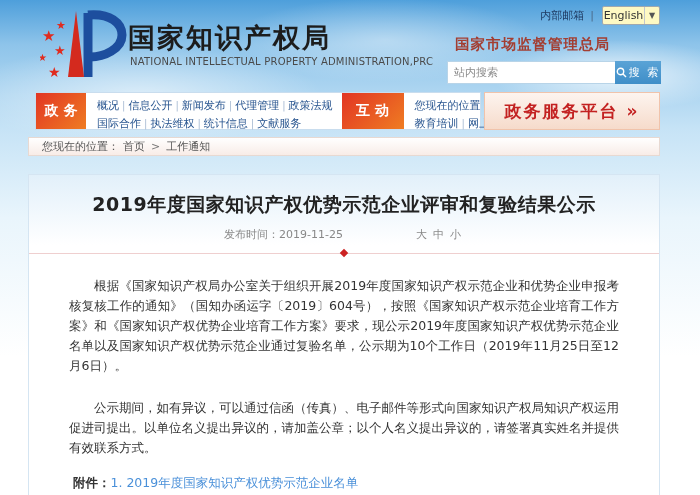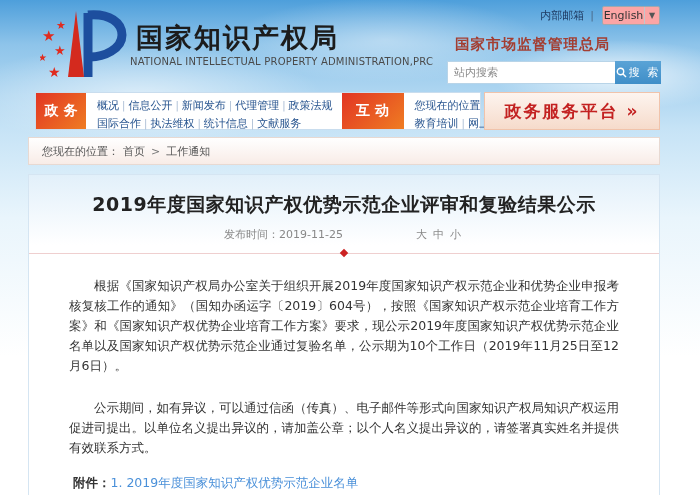--- a/index.html
+++ b/index.html
@@ -10,27 +10,27 @@
     background:
       radial-gradient(ellipse 180px 50px at 88% 75px, rgba(255,255,255,.75), transparent 70%),
       radial-gradient(ellipse 260px 70px at 20% 95px, rgba(255,255,255,.55), transparent 70%),
       radial-gradient(ellipse 220px 60px at 55% 40px, rgba(255,255,255,.4), transparent 70%),
       linear-gradient(180deg,#4e9fdb 0%,#8ec4ea 9%,#c6e3f6 26%,#e9f5fc 44%,#ffffff 72%);
   }
   a { text-decoration:none; cursor:pointer; }
 
   
   .logo-icon { position:absolute; left:40px; top:5px; width:88px; height:80px; }
-  .logo-cn { position:absolute; left:136px; top:20px; font-size:27px; font-weight:bold; color:#1c1c1c; letter-spacing:2px; white-space:nowrap; }
+  .logo-cn { position:absolute; left:128px; top:20px; font-size:27px; font-weight:bold; color:#1c1c1c; letter-spacing:2px; white-space:nowrap; }
   .logo-en { position:absolute; left:130px; top:56px; font-size:10px; color:#4a4a4a; letter-spacing:.2px; white-space:nowrap; }
 
   .topbar { position:absolute; right:40px; top:6px; display:flex; align-items:center; font-size:11px; }
   .mail-link { color:#1f3b63; }
   .topbar .tb-sep { color:#4a6a8a; margin:0 8px 0 6px; }
-  .lang-box { display:flex; align-items:stretch; background:#fca5a5; border:1px solid #9fa8af; border-radius:2px; height:19px; width:58px; }
+  .lang-box { display:flex; align-items:stretch; background:#fef9c3; border:1px solid #9fa8af; border-radius:2px; height:19px; width:58px; }
   .lang-label { flex:1; font-size:11px; color:#333; display:flex; align-items:center; justify-content:center; }
   .lang-arrow { width:15px; border-left:1px solid #c2c7cc; display:flex; align-items:center; justify-content:center; font-size:8px; color:#555; }
 
   .org-link { position:absolute; left:455px; top:35px; font-size:14.5px; font-weight:bold; color:#a33e32; letter-spacing:1px; white-space:nowrap; }
 
   .searchbar { position:absolute; left:447px; top:61px; width:214px; height:23px; display:flex; }
   .search-input { flex:1; border:1px solid #b8d4e8; border-right:none; background:#fff; font-size:11px; color:#333; padding:0 6px; outline:none; font-family:inherit; }
   .search-input::placeholder { color:#8a8a8a; }
   .search-btn { width:46px; background:linear-gradient(180deg,#5aa3d6,#3f8ec8); color:#fff; border:none; font-size:11px; display:flex; align-items:center; justify-content:center; gap:2px; cursor:pointer; font-family:inherit; letter-spacing:2px; }
 
@@ -40,21 +40,21 @@
   .nav-block.narrow { width:62px; }
   .nav-links { flex:1; padding:3px 6px 0 8px; }
   .nav-links .row { line-height:16px; white-space:nowrap; }
   .nav-links a { color:#27548f; font-size:11px; margin:0 3px; }
   .nav-links .list-sep { color:#a9bcd4; font-size:10px; }
 
   .service-panel { position:absolute; left:484px; top:92px; width:176px; height:38px; background:linear-gradient(180deg,#fdf4ef,#f6dbcb); border:1px solid #f0c3ab; display:flex; align-items:center; justify-content:center; }
   .service-panel a { color:#c32121; font-size:17px; font-weight:bold; letter-spacing:2px; white-space:nowrap; }
 
   
-  .breadcrumb { position:absolute; left:28px; top:137px; width:632px; height:28px; background:linear-gradient(180deg,#ffffff,#f8ece7); border:1px solid #e7d9d2; display:flex; align-items:center; padding-left:13px; font-size:11px; color:#555; }
+  .breadcrumb { position:absolute; left:28px; top:137px; width:632px; height:19px; background:linear-gradient(180deg,#ffffff,#f8ece7); border:1px solid #e7d9d2; display:flex; align-items:center; padding-left:13px; font-size:11px; color:#555; }
   .breadcrumb a { color:#555; margin:0 4px; }
   .breadcrumb .bc-sep { margin:0 2px; color:#777; }
 
   
   .content { position:absolute; left:28px; top:174px; width:632px; height:332px; background:linear-gradient(180deg,#e2f0fa 0%,#ffffff 70px); border:1px solid #d5e5f2; border-bottom:none; overflow:hidden; }
   .art-title { margin-top:17px; text-align:center; font-size:19px; font-weight:bold; color:#222; letter-spacing:.5px; }
   .art-meta { margin-top:9px; display:flex; justify-content:center; align-items:center; gap:70px; font-size:11px; color:#888; }
   .font-sizes a { color:#888; margin:0 3px; font-size:11px; }
   .divider { position:relative; margin-top:11px; height:1px; background:#efcfcf; }
   .divider .marker { position:absolute; left:50%; top:-3px; width:6px; height:6px; background:#cc2222; transform:translateX(-50%) rotate(45deg); }

